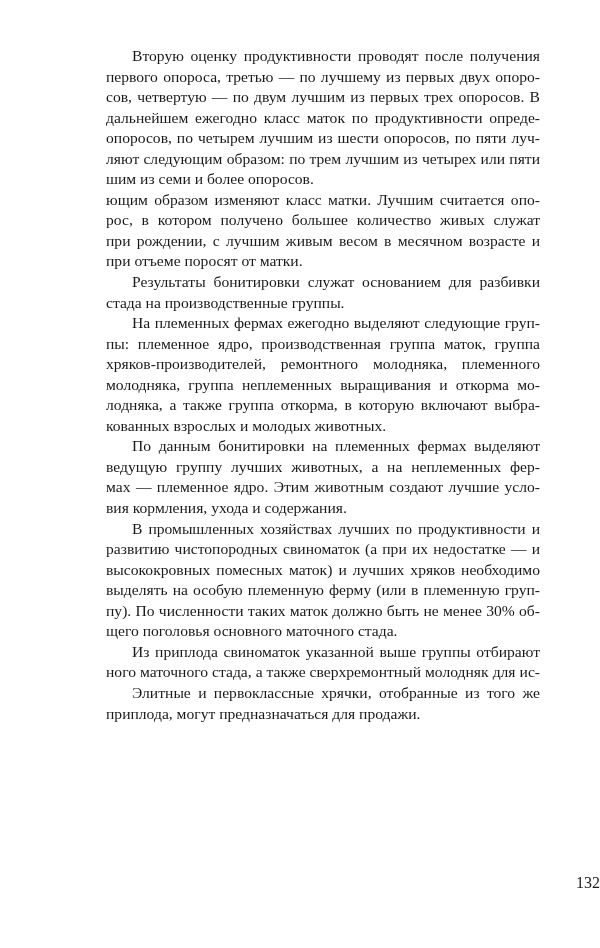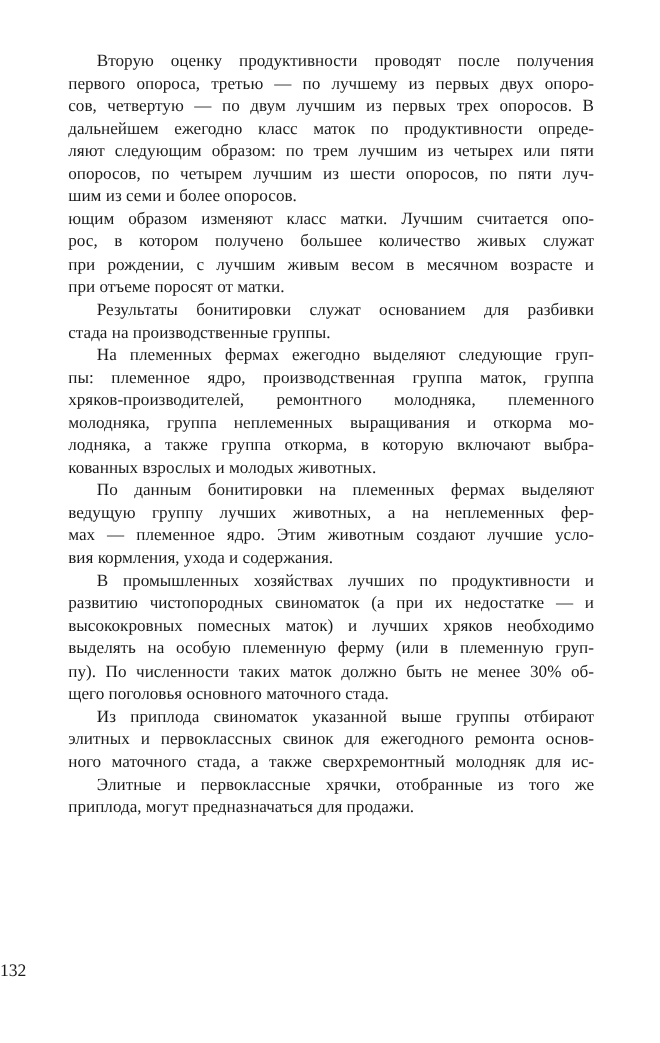--- a/index.html
+++ b/index.html
@@ -31,51 +31,52 @@
     }
     .line {
       display: block;
       height: 20.55px;
       line-height: 20.55px;
       font-size: 15.6px;
       white-space: nowrap;
       text-align: justify;
       text-align-last: justify;
       letter-spacing: 0px;
+      margin-left: 44px;
     }
     .line.indent {
       padding-left: 26px;
     }
     .line.last {
       text-align-last: left;
     }
     .page-number {
       position: absolute;
       left: 0;
       width: 600px;
       top: 872px;
-      text-align: left;
+      text-align: right;
       font-size: 16px;
       line-height: 22px;
       color: #1a1a1a;
     }
   </style>
 </head>
 <body>
 
 <div class="page">
   <div class="text-block">
 
     <div>
       <span class="line indent">Вторую оценку продуктивности проводят после получения</span>
       <span class="line">первого опороса, третью — по лучшему из первых двух опоро-</span>
       <span class="line">сов, четвертую — по двум лучшим из первых трех опоросов. В</span>
       <span class="line">дальнейшем ежегодно класс маток по продуктивности опреде-</span>
+      <span class="line">опоросов, по четырем лучшим из шести опоросов, по пяти луч-</span>
       <span class="line">ляют следующим образом: по трем лучшим из четырех или пяти</span>
-      <span class="line">опоросов, по четырем лучшим из шести опоросов, по пяти луч-</span>
       <span class="line last">шим из семи и более опоросов.</span>
     </div>
 
     <div>
       <span class="line">ющим образом изменяют класс матки. Лучшим считается опо-</span>
       <span class="line">рос, в котором получено большее количество живых служат</span>
       <span class="line">при рождении, с лучшим живым весом в месячном возрасте и</span>
       <span class="line last">при отъеме поросят от матки.</span>
     </div>
 
@@ -105,21 +106,20 @@
       <span class="line indent">В промышленных хозяйствах лучших по продуктивности и</span>
       <span class="line">развитию чистопородных свиноматок (а при их недостатке — и</span>
       <span class="line">высококровных помесных маток) и лучших хряков необходимо</span>
       <span class="line">выделять на особую племенную ферму (или в племенную груп-</span>
       <span class="line">пу). По численности таких маток должно быть не менее 30% об-</span>
       <span class="line last">щего поголовья основного маточного стада.</span>
     </div>
 
     <div>
       <span class="line indent">Из приплода свиноматок указанной выше группы отбирают</span>
-      <span class="line">элитных и первоклассных свинок для ежегодного ремонта основ-</span>
       <span class="line">ного маточного стада, а также сверхремонтный молодняк для ис-</span>
     </div>
 
     <div>
       <span class="line indent">Элитные и первоклассные хрячки, отобранные из того же</span>
       <span class="line last">приплода, могут предназначаться для продажи.</span>
     </div>
 
   </div>
 

